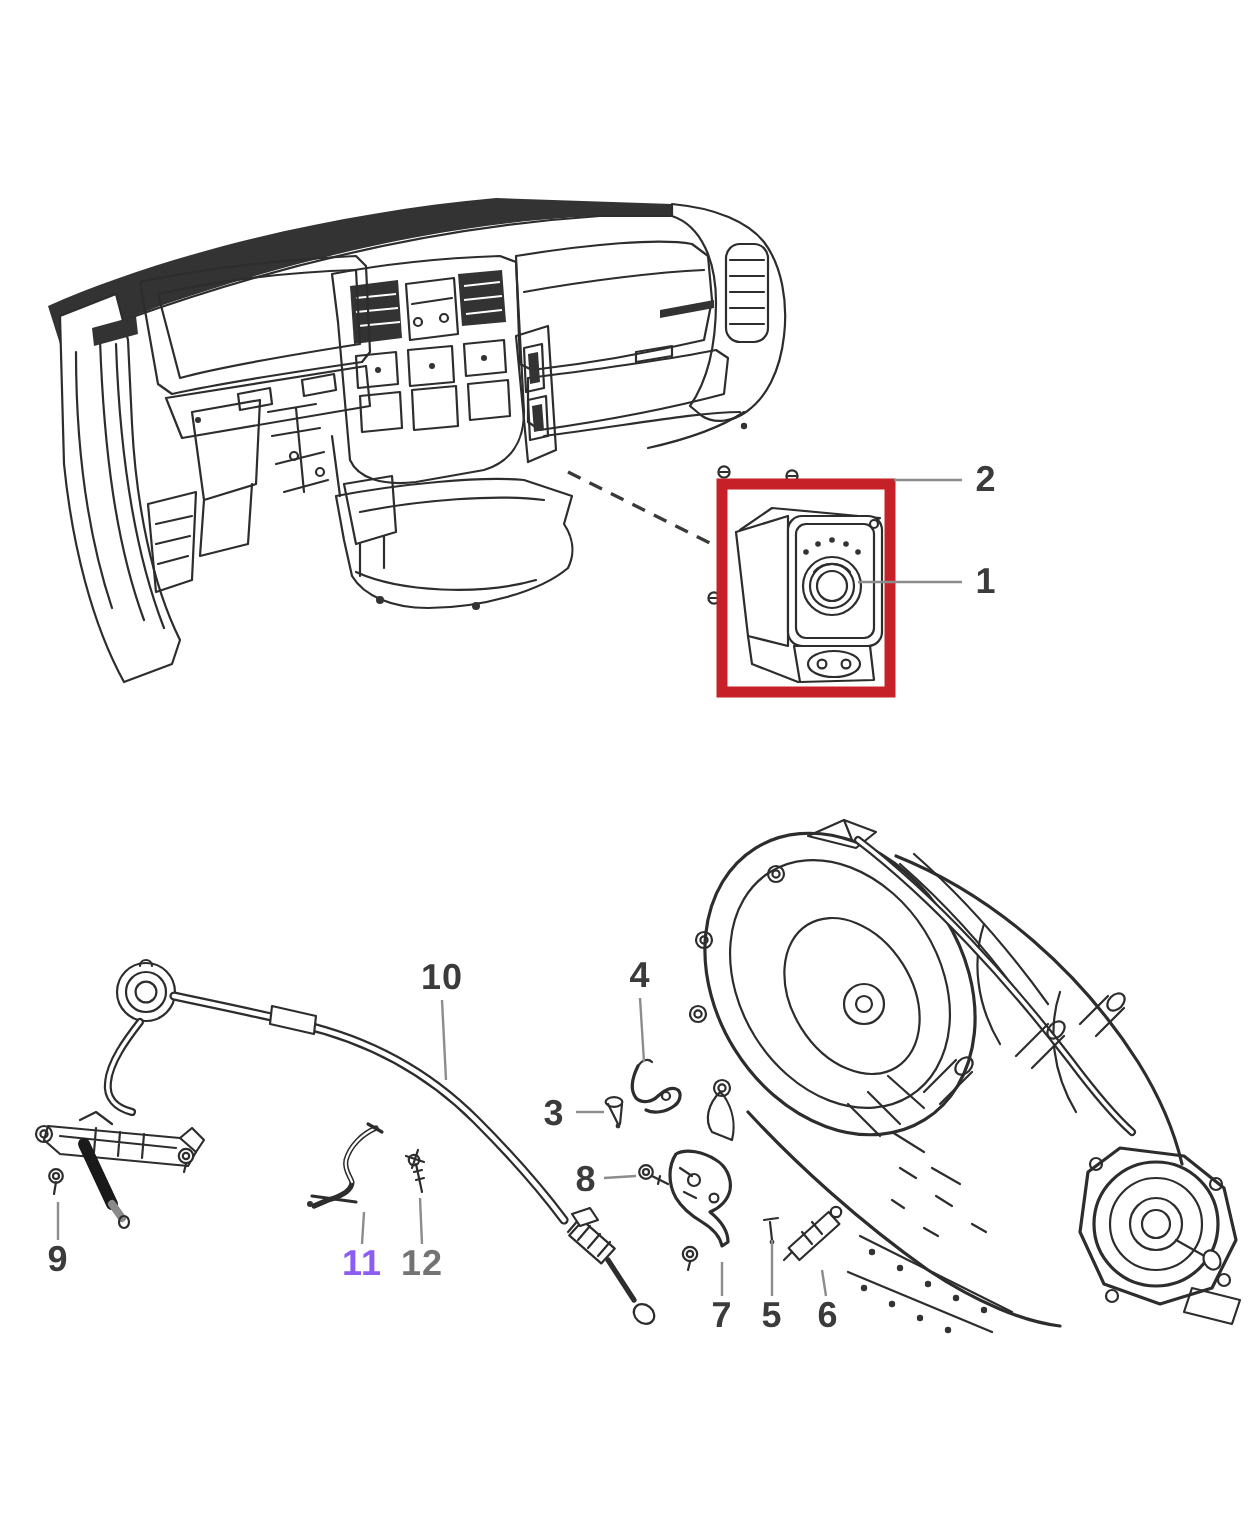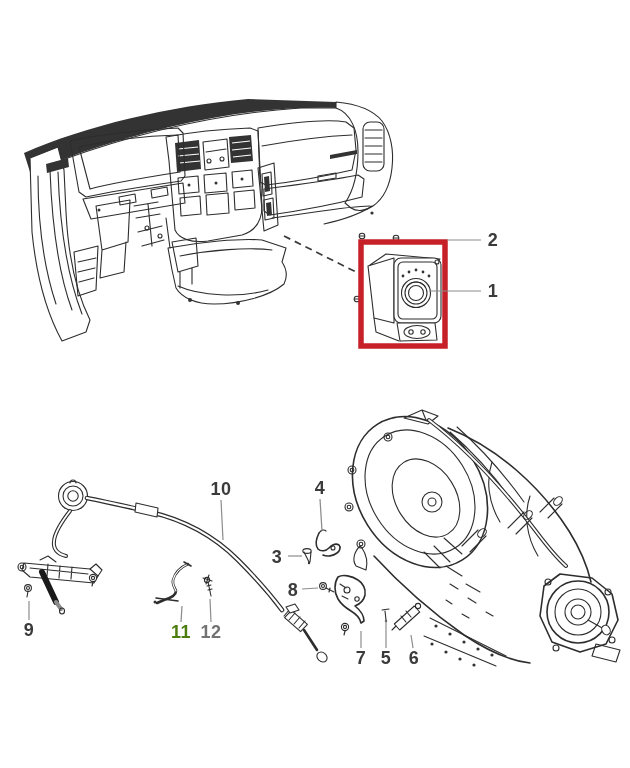--- a/index.html
+++ b/index.html
@@ -327,16 +327,16 @@
 <div class="callout" style="left: 493px; top: 291px; color: rgb(59, 59, 59);">1</div>
 <div class="callout" style="left: 493px; top: 240px; color: rgb(59, 59, 59);">2</div>
 <div class="callout" style="left: 277px; top: 557px; color: rgb(59, 59, 59);">3</div>
 <div class="callout" style="left: 320px; top: 488px; color: rgb(59, 59, 59);">4</div>
 <div class="callout" style="left: 386px; top: 658px; color: rgb(59, 59, 59);">5</div>
 <div class="callout" style="left: 414px; top: 658px; color: rgb(59, 59, 59);">6</div>
 <div class="callout" style="left: 361px; top: 658px; color: rgb(59, 59, 59);">7</div>
 <div class="callout" style="left: 293px; top: 590px; color: rgb(59, 59, 59);">8</div>
 <div class="callout" style="left: 29px; top: 630px; color: rgb(59, 59, 59);">9</div>
 <div class="callout" style="left: 221px; top: 489px; color: rgb(59, 59, 59);">10</div>
-<div class="callout" style="left: 181px; top: 632px; color: #4d7c0f;">11</div>
+<div class="callout" style="left: 181px; top: 632px; color: #8b5cf6;">11</div>
 <div class="callout" style="left: 211px; top: 632px; color: #737373;">12</div>
 
 </div>
 
 </body></html>

